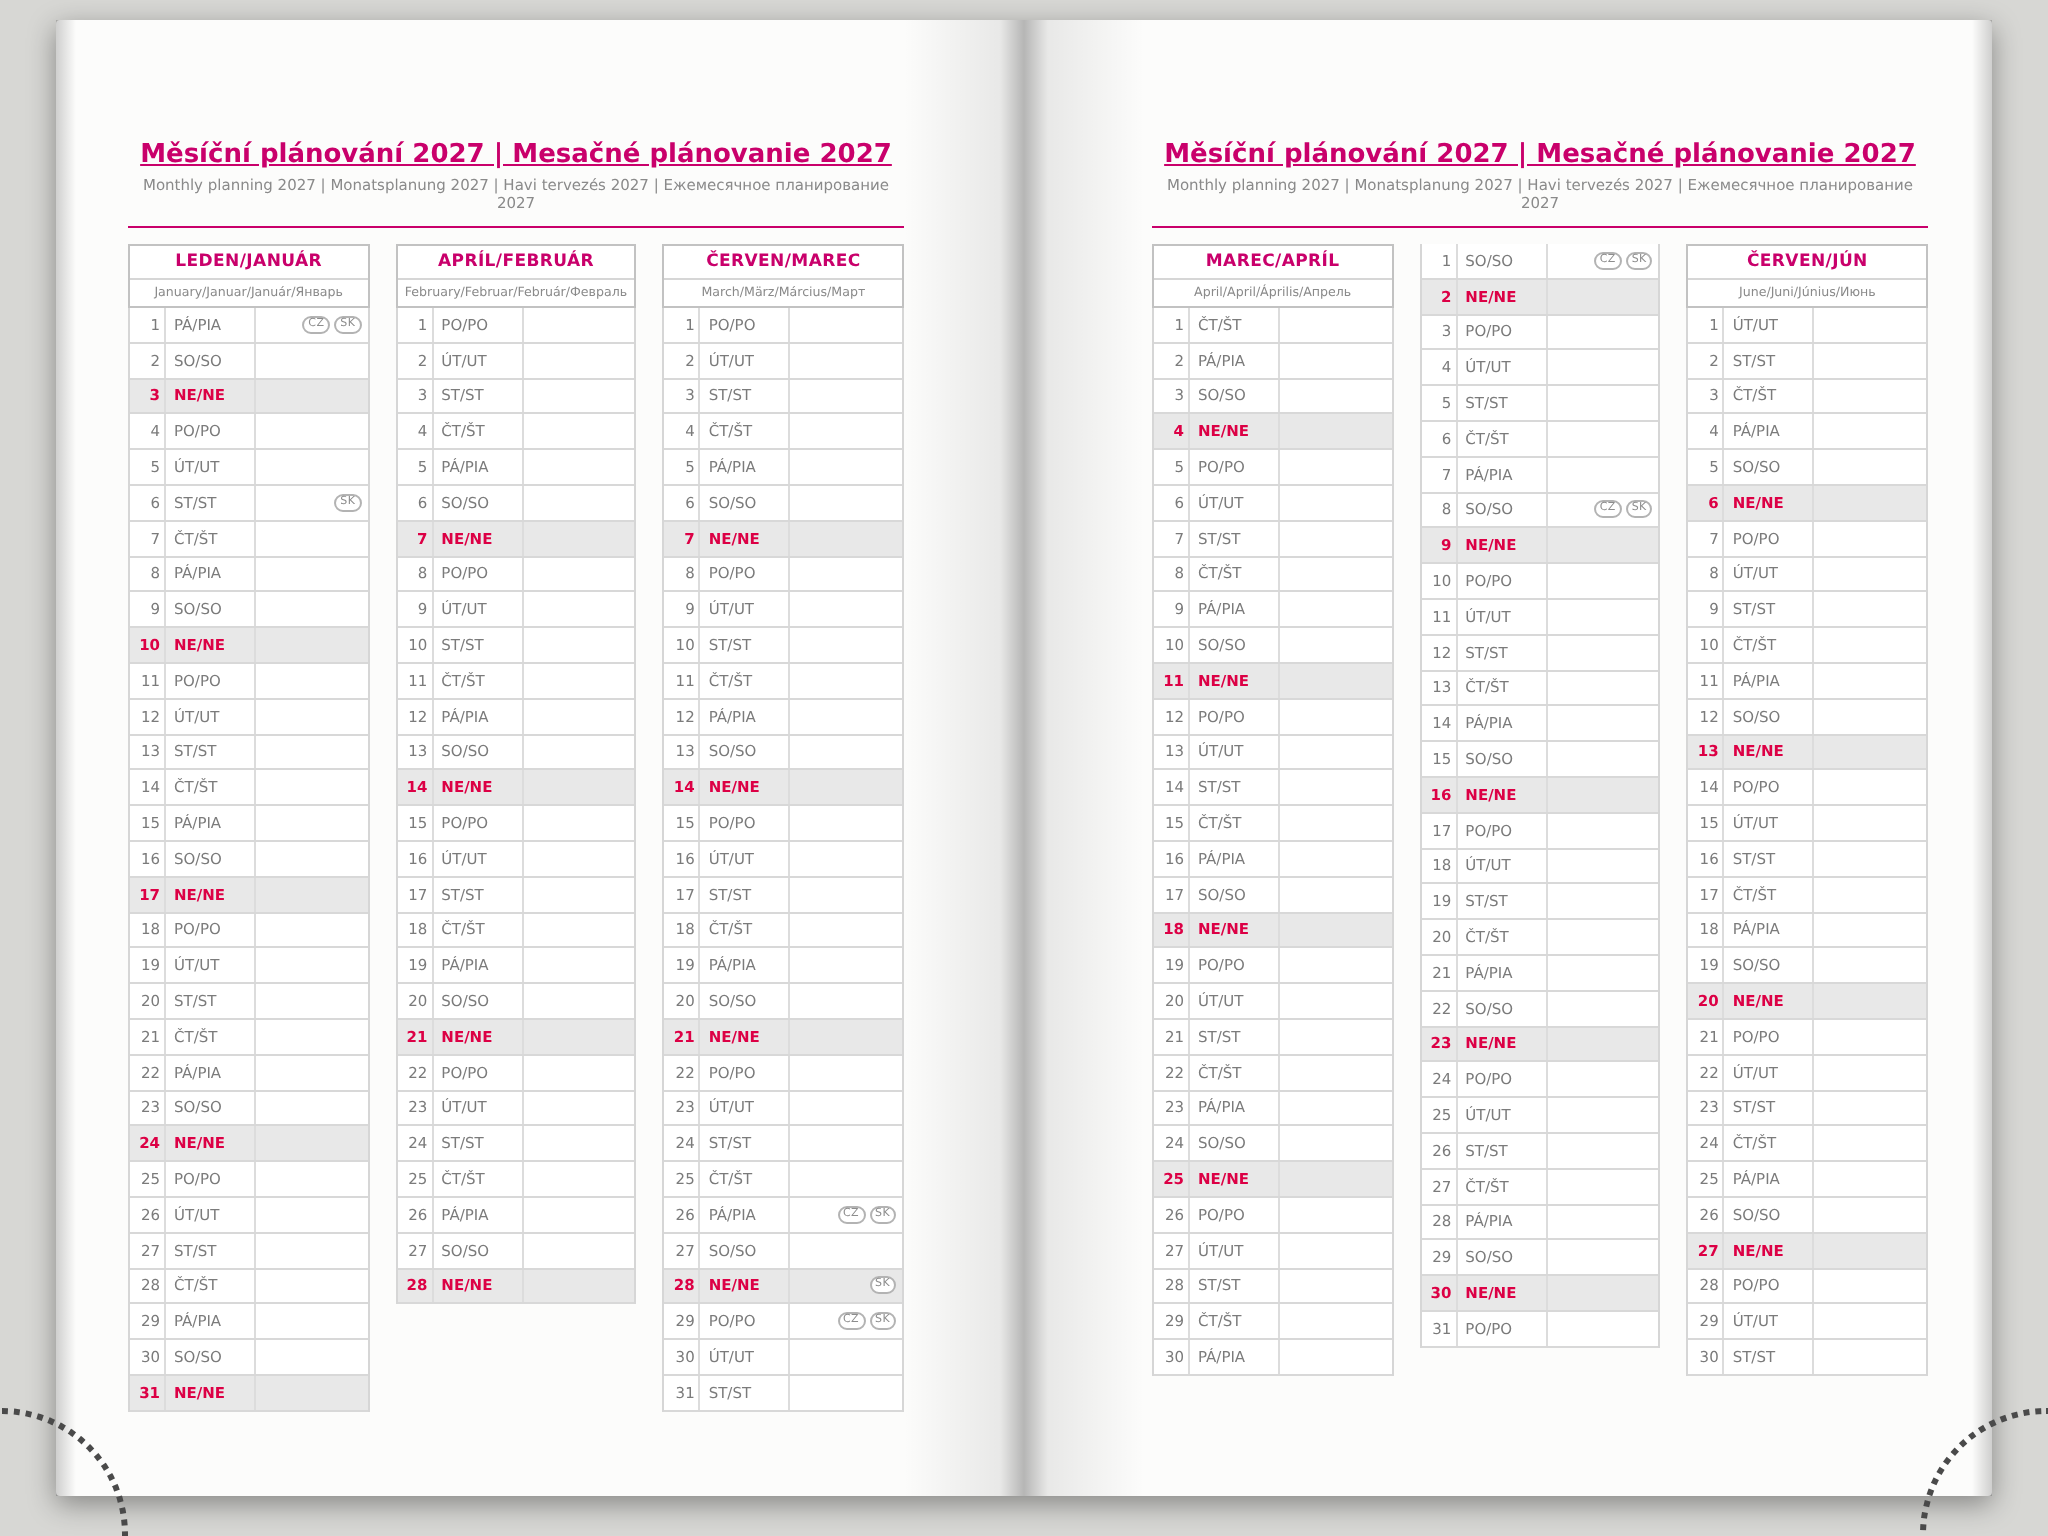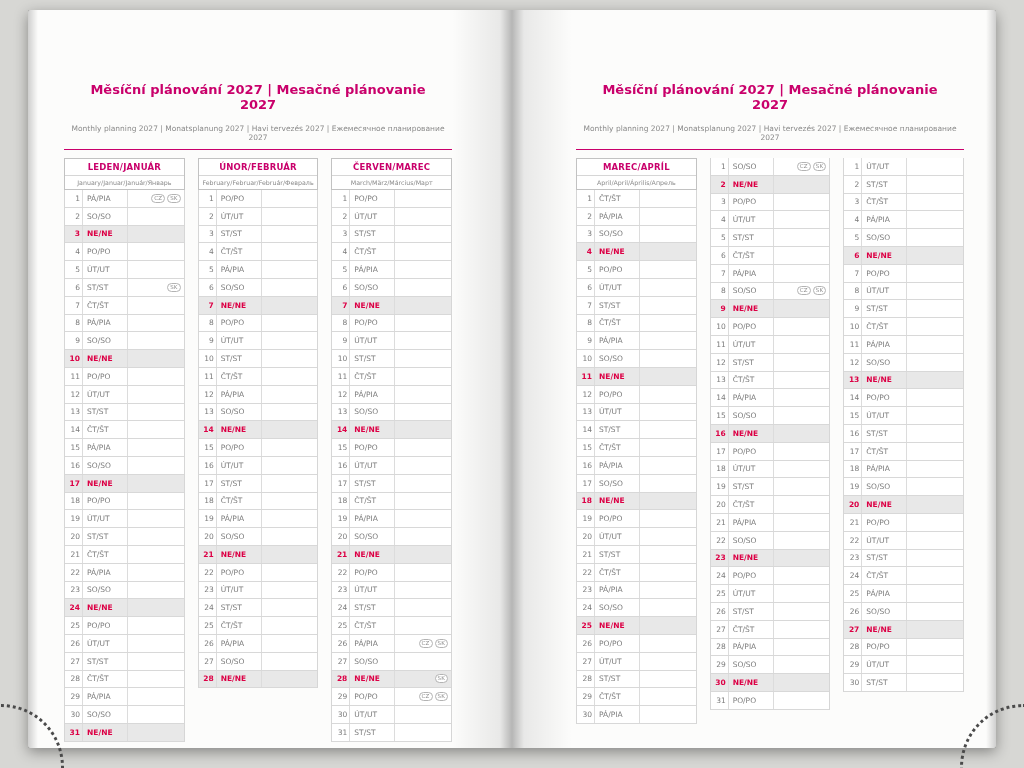--- a/index.html
+++ b/index.html
@@ -9,21 +9,21 @@
         background:#fcfcfb;box-shadow:0 4px 14px rgba(0,0,0,.38);border-radius:2px;}
   .page{width:484px;box-sizing:border-box;position:relative;}
   .page.left{padding:60px 60px 0 36px;}
   .page.right{padding:60px 32px 0 64px;}
   .gutter{position:absolute;top:0;bottom:0;left:50%;width:120px;transform:translateX(-50%);
           background:linear-gradient(90deg,rgba(0,0,0,0) 0%,rgba(0,0,0,.08) 40%,rgba(0,0,0,.28) 50%,rgba(0,0,0,.08) 60%,rgba(0,0,0,0) 100%);
           pointer-events:none;}
   .edge{position:absolute;top:0;bottom:0;width:10px;pointer-events:none;}
   .edge.l{left:0;background:linear-gradient(90deg,rgba(0,0,0,.18),rgba(0,0,0,0));}
   .edge.r{right:0;background:linear-gradient(270deg,rgba(0,0,0,.18),rgba(0,0,0,0));}
-  .title{margin:12px;font-size:13px;line-height:15px;font-weight:bold;color:#c9006b;text-align:center;}
+  .title{margin:0;font-size:13px;line-height:15px;font-weight:bold;color:#c9006b;text-align:center;text-decoration:underline;}
   .subtitle{margin-top:3px;font-size:7.5px;line-height:9px;color:#8a8a8a;text-align:center;}
   .rule{height:1px;background:#c9006b;margin-top:7px;}
   .months{display:flex;gap:13px;margin-top:8px;}
   .month{flex:1;min-width:0;}
   .m-head{border:1px solid #c2c2c2;text-align:center;background:#fff;}
   .m-name{display:block;font-size:8.5px;font-weight:bold;color:#c9006b;line-height:16px;
           border-bottom:1px solid #d6d6d6;letter-spacing:.2px;}
   .m-sub{display:block;font-size:6.3px;color:#8a8a8a;line-height:13px;}
   .m-body{border-left:1px solid #d6d6d6;border-right:1px solid #d6d6d6;background:#fff;}
   .day-row{display:flex;align-items:stretch;height:17.8px;box-sizing:border-box;
@@ -213,21 +213,21 @@
               </div>
               <div class="day-row sun">
                 <span class="num">31</span>
                 <span class="dow">NE/NE</span>
                 <span class="write"></span>
               </div>
             </div>
           </div>
           <div class="month">
             <div class="m-head">
-              <span class="m-name">ÚNOR/FEBRUÁR</span>
+              <span class="m-name">APRÍL/FEBRUÁR</span>
               <span class="m-sub">February/Februar/Február/Февраль</span>
             </div>
             <div class="m-body">
               <div class="day-row">
                 <span class="num">1</span>
                 <span class="dow">PO/PO</span>
                 <span class="write"></span>
               </div>
               <div class="day-row">
                 <span class="num">2</span>
@@ -861,20 +861,24 @@
                 <span class="write"></span>
               </div>
               <div class="day-row">
                 <span class="num">31</span>
                 <span class="dow">PO/PO</span>
                 <span class="write"></span>
               </div>
             </div>
           </div>
           <div class="month">
+            <div class="m-head">
+              <span class="m-name">ČERVEN/JÚN</span>
+              <span class="m-sub">June/Juni/Június/Июнь</span>
+            </div>
             <div class="m-body">
               <div class="day-row">
                 <span class="num">1</span>
                 <span class="dow">ÚT/UT</span>
                 <span class="write"></span>
               </div>
               <div class="day-row">
                 <span class="num">2</span>
                 <span class="dow">ST/ST</span>
                 <span class="write"></span>

